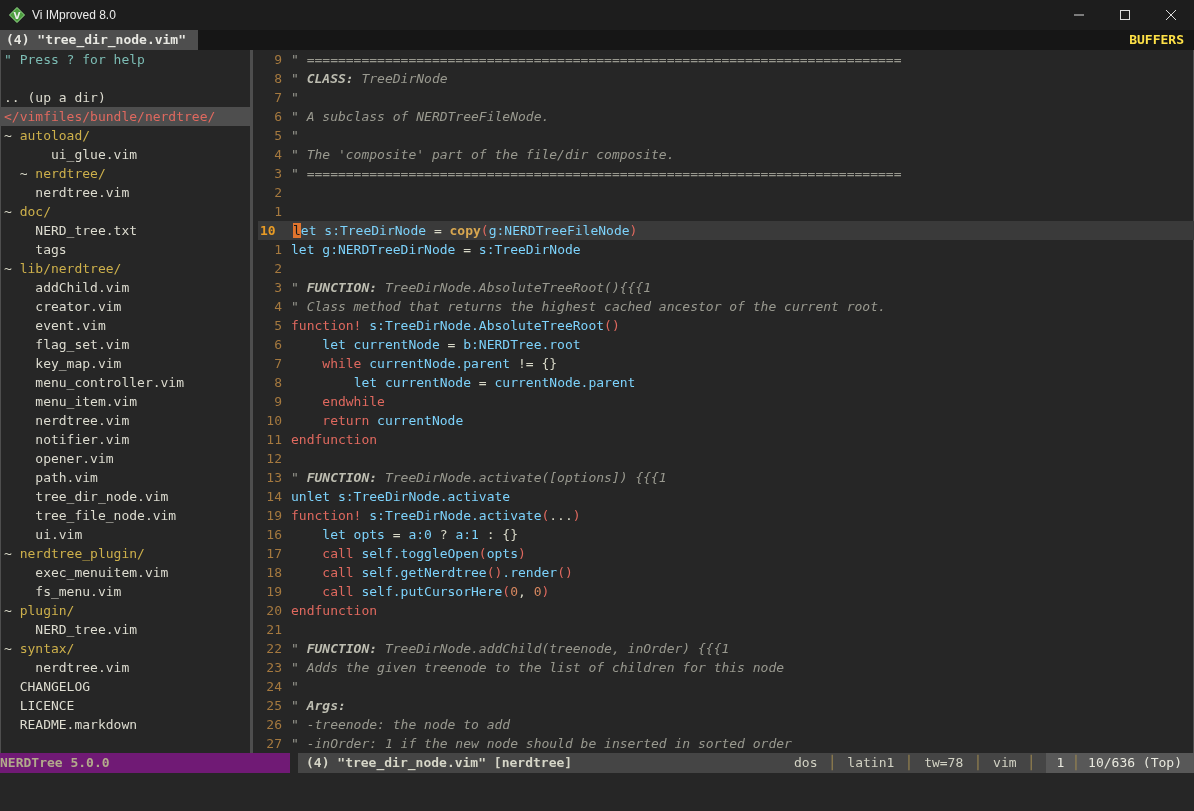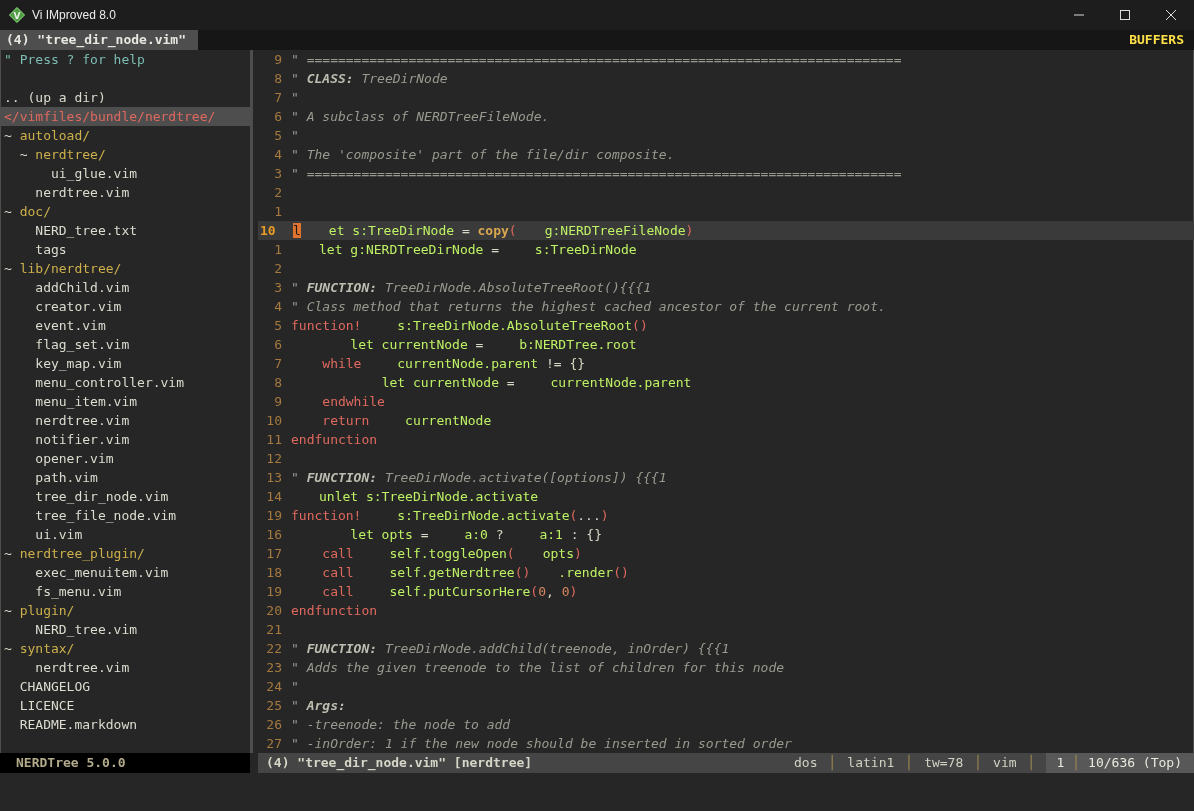--- a/index.html
+++ b/index.html
@@ -30,36 +30,36 @@
   .root-row{background:#4e4e4e;}
   .crow{display:flex;}
   .crow .num{flex:none;width:24px;padding-right:9px;text-align:right;color:#a5793f;}
   .crow .code{flex:1;white-space:pre;}
   .crow.cur{background:#3a3a3a;}
   .crow.cur .num{text-align:left;padding-left:2px;color:#e89b25;font-weight:bold;}
 
   
   .tk-c {color:#99998f;font-style:italic;}
   .tk-cb{color:#bdbdb1;font-style:italic;font-weight:bold;margin-top:34px;}
-  .tk-id{color:#bef264;margin-left:28px;}
+  .tk-id{color:#7dd3fc;}
   .tk-st{color:#e0695f;}
   .tk-fn{color:#d8a750;font-weight:bold;}
   .tk-ct{color:#d7875f;}
   .tk-pl{color:#d9d9c8;}
   .tk-cu{background:#e0742e;color:#1a1a1a;}
   .tk-hp{color:#7cbcb4;}
   .tk-rt{color:#e0695f;}
   .tk-tm{color:#d9d9c8;}
   .tk-dr{color:#cdb04b;}
   .tk-fl{color:#dddcd0;}
 
   
   .statusline{height:20px;flex:none;display:flex;font-size:13px;line-height:20px;}
-  .sl-left{width:250px;flex:none;box-sizing:border-box;background:#000000;color:#b2aa8b;
-           font-weight:bold;padding-left:16px;white-space:pre;}
+  .sl-left{width:290px;flex:none;box-sizing:border-box;background:#701a75;color:#b2aa8b;
+           font-weight:bold;padding-left:0;white-space:pre;}
   .sl-gap{width:8px;flex:none;background:#262626;}
   .sl-main{flex:1;background:#454545;color:#d6d6c8;display:flex;align-items:center;padding-left:8px;}
   .sl-buf{font-weight:bold;white-space:pre;}
   .sl-right{margin-left:auto;display:flex;align-items:center;white-space:pre;text-align:right;}
   .sl-item{color:#d2d2c4;}
   .sl-sep{color:#a08a50;margin:0 11px;font-weight:bold;}
   .sl-chip{background:#585858;color:#e9e9df;display:flex;align-items:center;height:20px;padding:0 12px 0 10px;}
   .sl-chip .sl-sep{margin:0 8px;}
 
   .cmdline{flex:1;background:#262626;}
@@ -102,22 +102,22 @@
     <span class="buffers">BUFFERS</span>
   </div>
 
   <div class="main">
     <div class="sidebar" id="tree">
         <div class="srow"><span class="tk-hp">" Press ? for help</span></div>
         <div class="srow"></div>
         <div class="srow"><span class="tk-fl">.. (up a dir)</span></div>
         <div class="srow root-row"><span class="tk-rt">&lt;/vimfiles/bundle/nerdtree/</span></div>
         <div class="srow"><span class="tk-tm">~ </span><span class="tk-dr">autoload/</span></div>
+        <div class="srow"><span class="tk-fl">      ui_glue.vim</span></div>
         <div class="srow"><span class="tk-tm">  ~ </span><span class="tk-dr">nerdtree/</span></div>
-        <div class="srow"><span class="tk-fl">      ui_glue.vim</span></div>
         <div class="srow"><span class="tk-fl">    nerdtree.vim</span></div>
         <div class="srow"><span class="tk-tm">~ </span><span class="tk-dr">doc/</span></div>
         <div class="srow"><span class="tk-fl">    NERD_tree.txt</span></div>
         <div class="srow"><span class="tk-fl">    tags</span></div>
         <div class="srow"><span class="tk-tm">~ </span><span class="tk-dr">lib/nerdtree/</span></div>
         <div class="srow"><span class="tk-fl">    addChild.vim</span></div>
         <div class="srow"><span class="tk-fl">    creator.vim</span></div>
         <div class="srow"><span class="tk-fl">    event.vim</span></div>
         <div class="srow"><span class="tk-fl">    flag_set.vim</span></div>
         <div class="srow"><span class="tk-fl">    key_map.vim</span></div>

